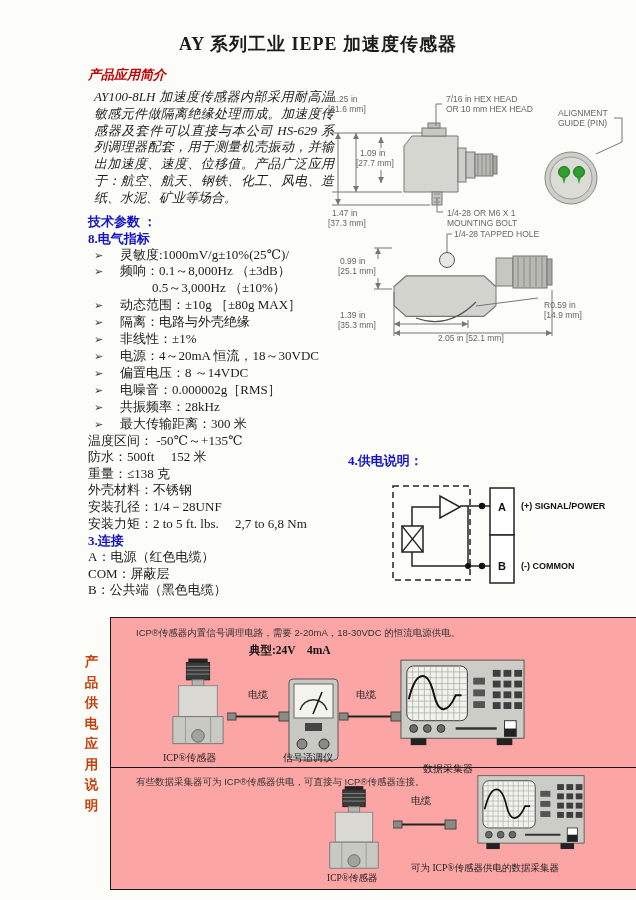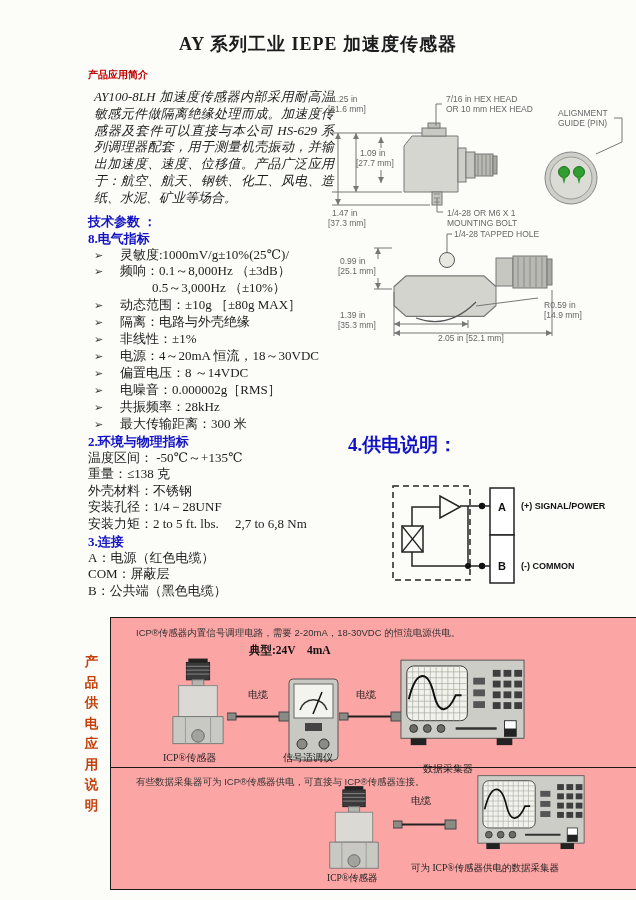--- a/index.html
+++ b/index.html
@@ -8,31 +8,31 @@
     background:#fcfcf9;overflow:hidden;
     font-family:"Liberation Serif","DejaVu Serif",serif;
     color:#1c1c1c;
   }
   .title{
     position:absolute;left:0;top:32px;width:636px;text-align:center;
     font-size:18px;font-weight:bold;letter-spacing:1px;
   }
   
   .left-col{position:absolute;left:88px;top:66px;width:252px;}
-  .h-red{color:#c00000;font-weight:bold;font-size:10px;line-height:17px;}
+  .h-red{color:#c00000;font-weight:bold;font-size:13px;line-height:17px;font-style:italic;}
   .h-blue{color:#1212c4;font-weight:bold;font-size:13px;line-height:17px;}
   .intro{font-size:13px;line-height:16.8px;text-align:justify;margin:6px;font-style:italic;}
   .spec{font-size:13px;line-height:16.9px;display:flex;}
   .spec .b{width:26px;flex:0 0 26px;color:#333;font-size:11px;padding-left:6px;}
   .spec.cont{padding-left:32px;}
   .plain{font-size:13px;line-height:16.6px;}
   
   .diagram1{position:absolute;left:306px;top:90px;width:328px;height:144px;}
   .diagram2{position:absolute;left:336px;top:226px;width:298px;height:122px;}
-  .power-head{position:absolute;left:348px;top:436px;font-size:19px;}
+  .power-head{position:absolute;left:348px;top:452px;font-size:13px;}
   .circuit{position:absolute;left:380px;top:478px;width:252px;height:112px;}
   svg text.dim{fill:#666;font-family:"Liberation Sans",sans-serif;font-size:8.5px;}
   svg text.term{fill:#111;font-family:"Liberation Sans",sans-serif;font-size:11px;font-weight:bold;}
   svg text.termlbl{fill:#111;font-family:"Liberation Sans",sans-serif;font-size:9px;font-weight:bold;}
   
   .v-label{
     position:absolute;left:84px;top:652px;width:15px;
     color:#c2410c;font-weight:bold;font-size:13.5px;line-height:20.5px;
     word-break:break-all;text-align:center;
   }
@@ -99,22 +99,22 @@
       </div>
     <div class="spec">
         <span class="b">➢</span>
         <span>共振频率：28kHz</span>
       </div>
     <div class="spec">
         <span class="b">➢</span>
         <span>最大传输距离：300 米</span>
       </div>
 
-    <div class="h-blue">2.环境与物理指标</div>
     <div class="plain">温度区间： -50℃～+135℃</div>
+    <div class="plain">防水：500ft　 152 米</div>
     <div class="plain">重量：≤138 克</div>
     <div class="plain">外壳材料：不锈钢</div>
     <div class="plain">安装孔径：1/4－28UNF</div>
     <div class="plain">安装力矩：2 to 5 ft. lbs.　 2,7 to 6,8 Nm</div>
 
     <div class="h-blue">3.连接</div>
     <div class="plain">A：电源（红色电缆）</div>
     <div class="plain">COM：屏蔽层</div>
     <div class="plain">B：公共端（黑色电缆）</div>
   </div>

